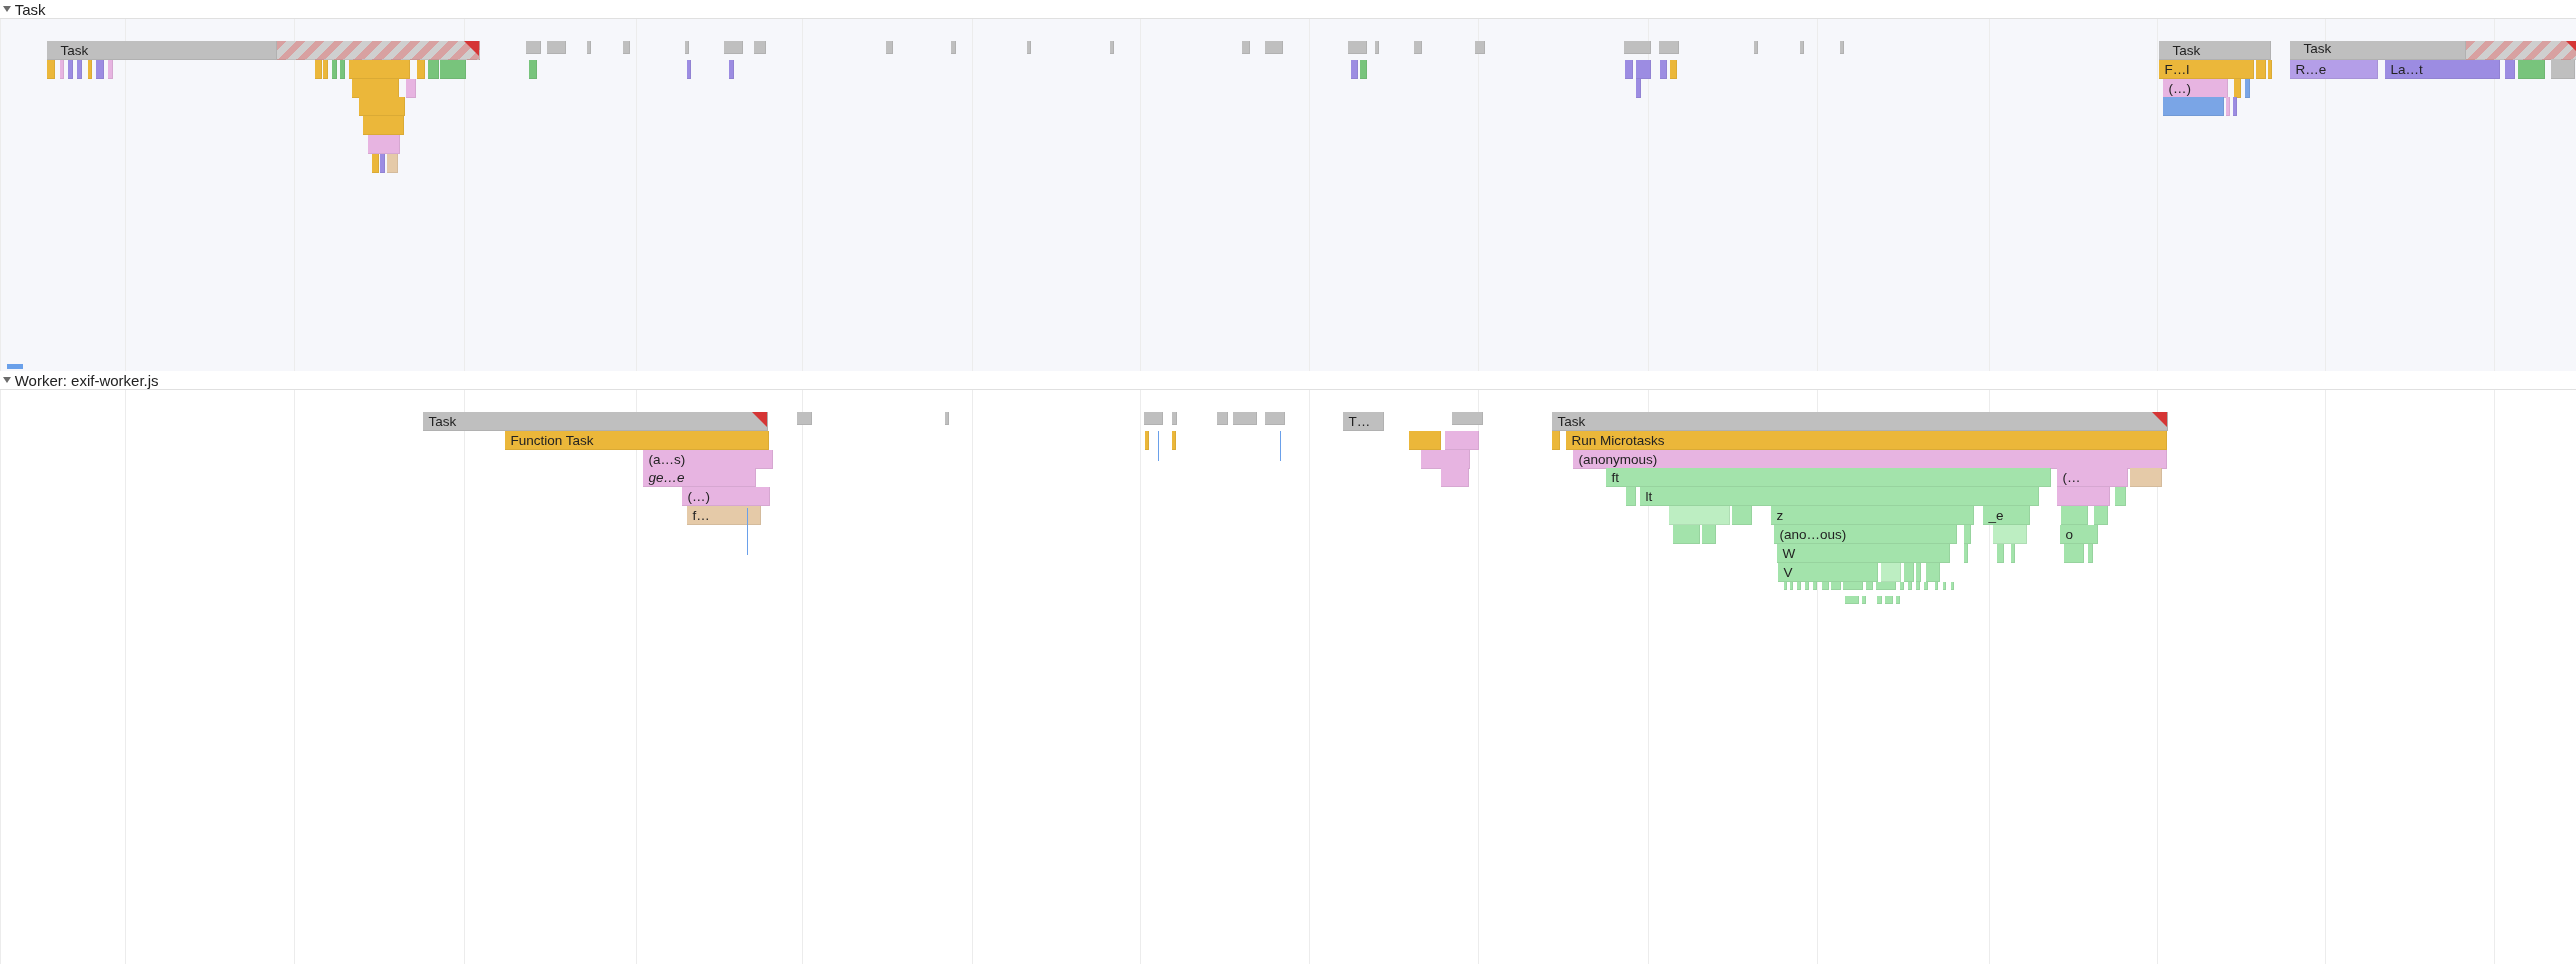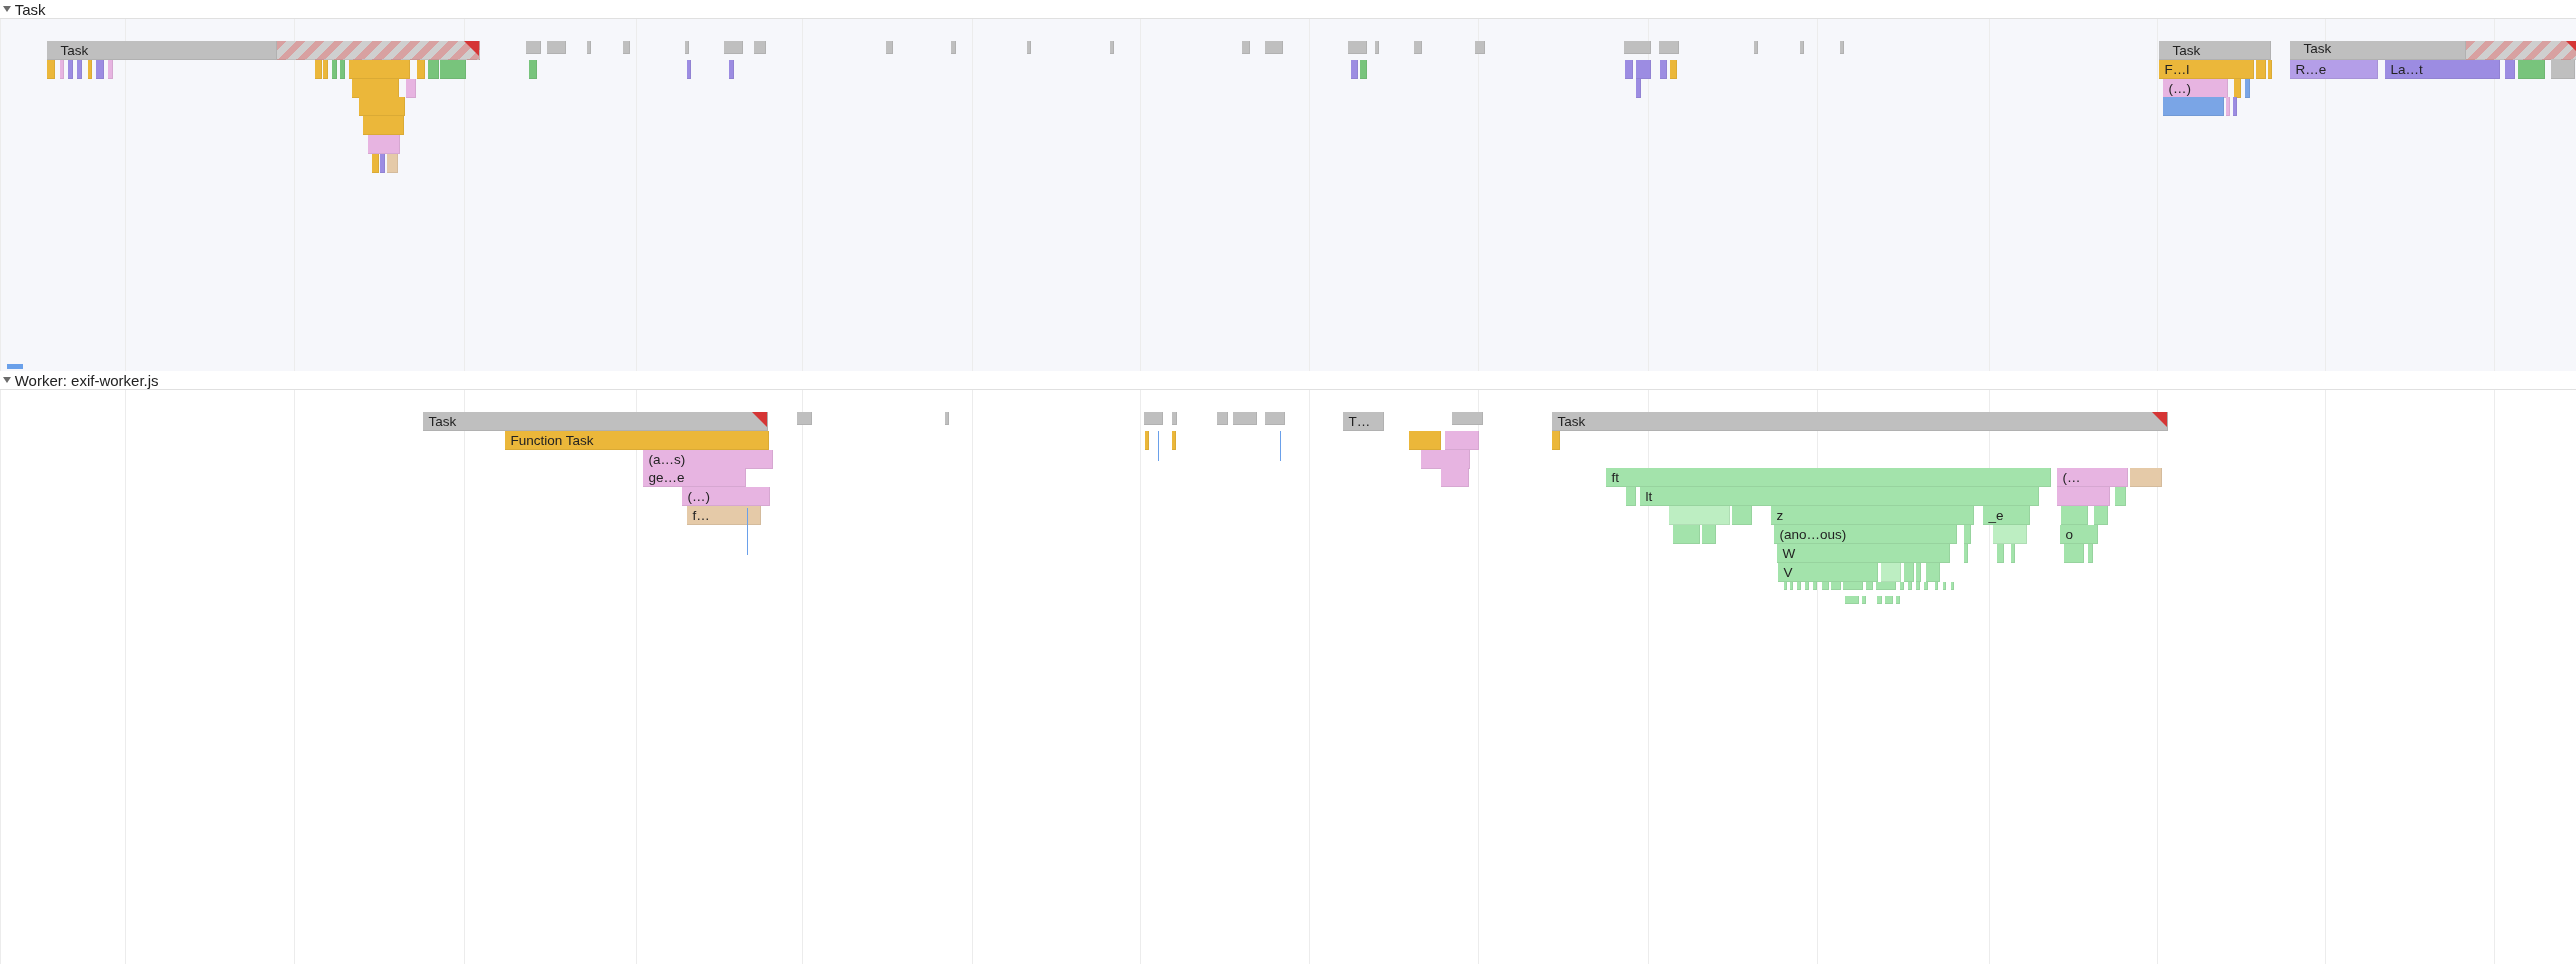--- a/index.html
+++ b/index.html
@@ -237,23 +237,25 @@
     <div class="bar nolabel c-gray h20" style="left: 1217px; width: 10.8px; top: 21.7px;"></div>
     <div class="bar nolabel c-gray h20" style="left: 1233px; width: 24px; top: 21.7px;"></div>
     <div class="bar nolabel c-gray h20" style="left: 1265px; width: 20px; top: 21.7px;"></div>
     <div class="bar nolabel c-gray h20" style="left: 1452px; width: 31px; top: 21.7px;"></div>
     <div class="bar c-orange" style="left: 505px; width: 264px; top: 41px;">Function Task</div>
     <div class="bar nolabel c-orange" style="left: 1145px; width: 4px; top: 41px;"></div>
     <div class="bar nolabel c-orange" style="left: 1172px; width: 4px; top: 41px;"></div>
     <div class="bar nolabel c-orange" style="left: 1409px; width: 32px; top: 41px;"></div>
     <div class="bar nolabel c-pink" style="left: 1445px; width: 34px; top: 41px;"></div>
     <div class="bar nolabel c-orange" style="left: 1552px; width: 8px; top: 41px;"></div>
+    <div class="bar c-orange" style="left: 1566px; width: 601px; top: 41px;">Run Microtasks</div>
     <div class="bar c-pink" style="left: 643px; width: 130px; top: 60px;">(a…s)</div>
     <div class="bar nolabel c-pink" style="left: 1421px; width: 49px; top: 60px;"></div>
-    <div class="bar c-pink" style="left: 643px; width: 103px; top: 78px;">ge…e</div>
+    <div class="bar c-pink" style="left: 1573px; width: 594px; top: 60px;">(anonymous)</div>
+    <div class="bar c-pink" style="left: 643px; width: 113px; top: 78px; font-style: italic;">ge…e</div>
     <div class="bar nolabel c-pink" style="left: 1441px; width: 28px; top: 78px;"></div>
     <div class="bar c-mint" style="left: 1606px; width: 445px; top: 78px;">ft</div>
     <div class="bar c-pink" style="left: 2057px; width: 71px; top: 78px;">(…</div>
     <div class="bar nolabel c-tan" style="left: 2130px; width: 32px; top: 78px;"></div>
     <div class="bar c-pink" style="left: 682px; width: 88px; top: 97px;">(…)</div>
     <div class="bar nolabel c-mint" style="left: 1626px; width: 9.5px; top: 97px;"></div>
     <div class="bar c-mint" style="left: 1640px; width: 399px; top: 97px;">lt</div>
     <div class="bar nolabel c-pink" style="left: 2057px; width: 53px; top: 97px;"></div>
     <div class="bar nolabel c-mint" style="left: 2115px; width: 10.8px; top: 97px;"></div>
     <div class="bar c-tan" style="left: 687px; width: 74px; top: 116px;">f…</div>

